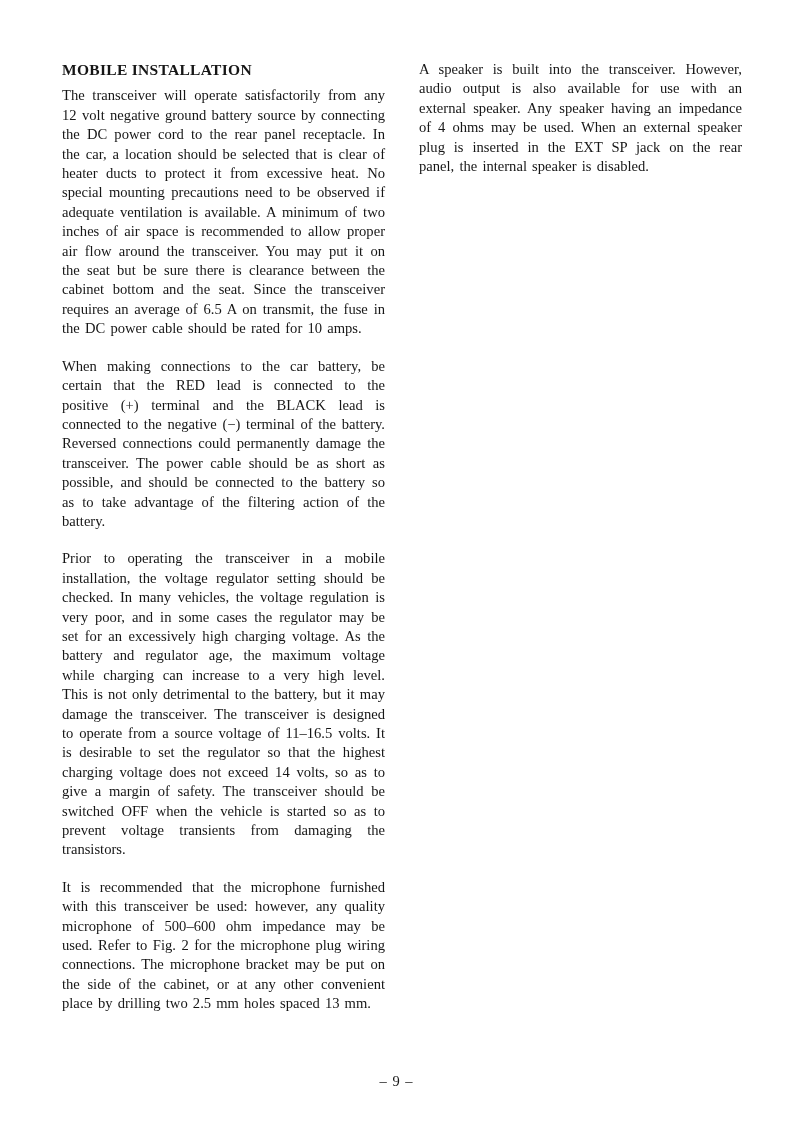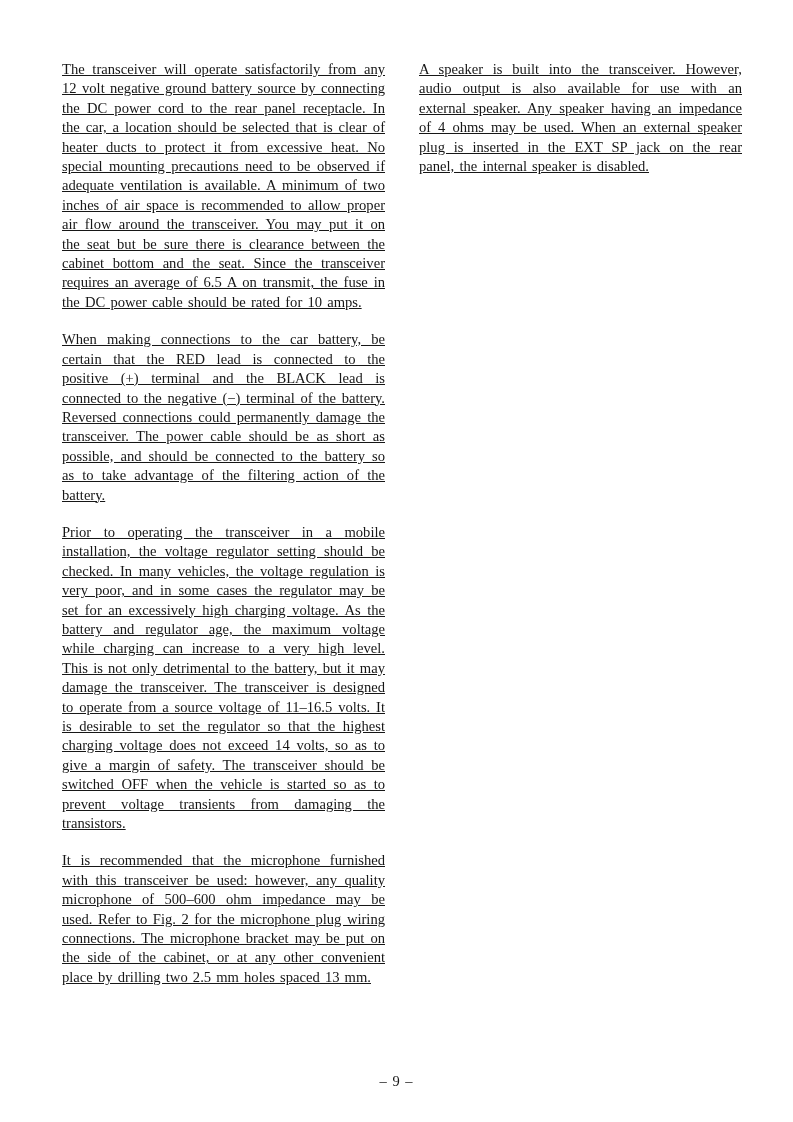--- a/index.html
+++ b/index.html
@@ -33,21 +33,20 @@
   .col h1 {
     font-size: 15.5px;
     font-weight: bold;
     letter-spacing: 0.3px;
     margin: 0 0 7px 0;
     text-align: left;
     word-spacing: normal;
   }
   .col p {
     margin: 0 0 18px 0;
-    text-decoration: underline;
   }
   .col p:last-child {
     margin-bottom: 0;
   }
   .footer {
     position: absolute;
     bottom: 32px;
     left: 0;
     width: 100%;
     text-align: center;
@@ -55,20 +54,21 @@
     color: #161616;
     letter-spacing: 1px;
   }
 </style>
 </head>
 <body>
 
 <div class="page">
   <div class="columns">
     <div class="col">
+      <h1>MOBILE INSTALLATION</h1>
       <p>The transceiver will operate satisfactorily from any 12 volt negative ground battery source by connecting the DC power cord to the rear panel receptacle. In the car, a location should be selected that is clear of heater ducts to protect it from excessive heat. No special mounting precautions need to be observed if adequate ventilation is available. A minimum of two inches of air space is recommended to allow proper air flow around the transceiver. You may put it on the seat but be sure there is clearance between the cabinet bottom and the seat. Since the transceiver requires an average of 6.5 A on transmit, the fuse in the DC power cable should be rated for 10 amps.</p>
       <p>When making connections to the car battery, be certain that the RED lead is connected to the positive (+) terminal and the BLACK lead is connected to the negative (−) terminal of the battery. Reversed connections could permanently damage the transceiver. The power cable should be as short as possible, and should be connected to the battery so as to take advantage of the filtering action of the battery.</p>
       <p>Prior to operating the transceiver in a mobile installation, the voltage regulator setting should be checked. In many vehicles, the voltage regulation is very poor, and in some cases the regulator may be set for an excessively high charging voltage. As the battery and regulator age, the maximum voltage while charging can increase to a very high level. This is not only detrimental to the battery, but it may damage the transceiver. The transceiver is designed to operate from a source voltage of 11–16.5 volts. It is desirable to set the regulator so that the highest charging voltage does not exceed 14 volts, so as to give a margin of safety. The transceiver should be switched OFF when the vehicle is started so as to prevent voltage transients from damaging the transistors.</p>
       <p>It is recommended that the microphone furnished with this transceiver be used: however, any quality microphone of 500–600 ohm impedance may be used. Refer to Fig. 2 for the microphone plug wiring connections. The microphone bracket may be put on the side of the cabinet, or at any other convenient place by drilling two 2.5 mm holes spaced 13 mm.</p>
     </div>
     <div class="col">
       <p>A speaker is built into the transceiver. However, audio output is also available for use with an external speaker. Any speaker having an impedance of 4 ohms may be used. When an external speaker plug is inserted in the EXT SP jack on the rear panel, the internal speaker is disabled.</p>
     </div>
   </div>
   <div class="footer">– 9 –</div>

